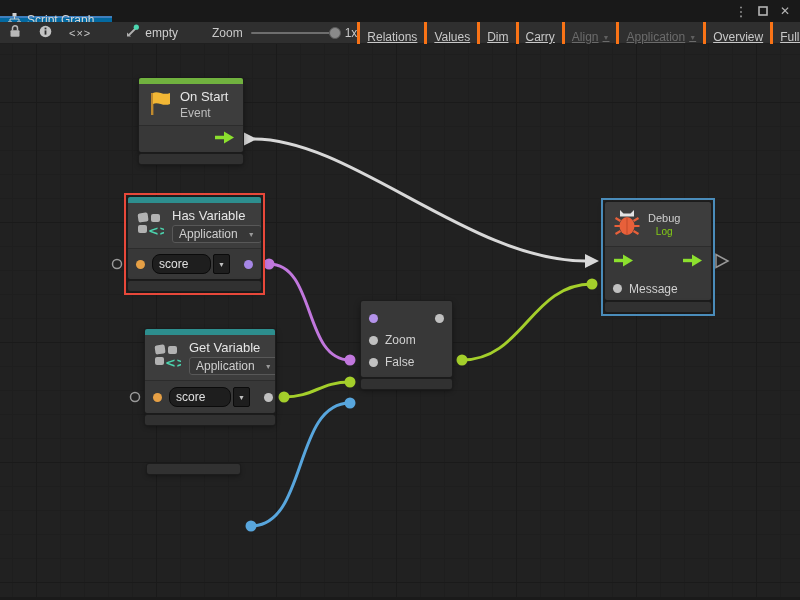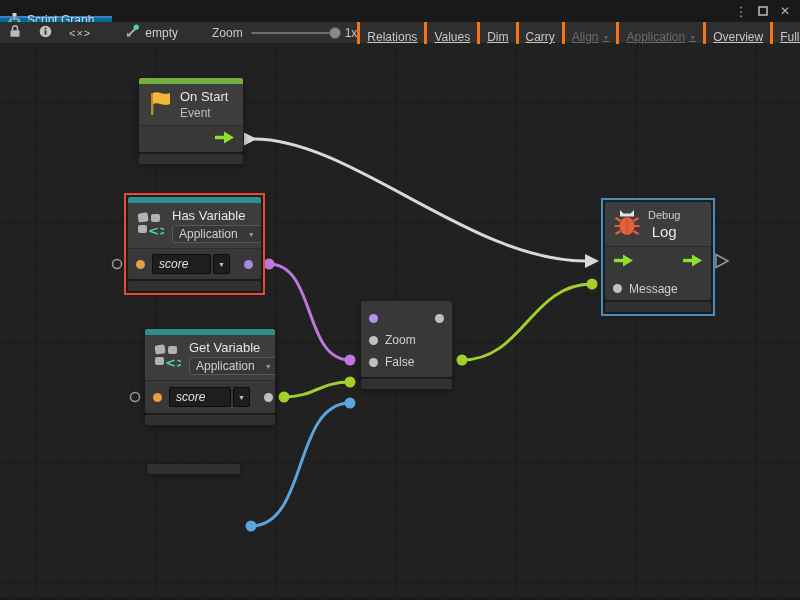--- a/index.html
+++ b/index.html
@@ -61,32 +61,32 @@
   .n-footer { height:10px; margin-top:2px; background:#313131; border-radius:2px;
     box-shadow:0 0 0 1px #1c1c1c, 0 2px 5px rgba(0,0,0,.4); }
   .sel::after { content:""; position:absolute; inset:-4px; border:2px solid transparent;
     pointer-events:none; }
   .sel-red::after  { border-color:#e8483a; }
   .sel-blue::after { border-color:#4a8cba; }
   .titles { display:flex; flex-direction:column; justify-content:center; gap:2px; }
   .n-title { font-size:13px; color:#e6e6e6; }
   .n-sub { font-size:12px; color:#bdbdbd; }
   .n-cat { font-size:11px; color:#cfcfcf; }
-  .n-title-lg { font-size:15px; color:#e5e5e5; }
+  .n-title-lg { font-size:10px; color:#84cc16; }
   .prow { display:flex; align-items:center; gap:7px; padding:0 8px; }
   .plabel { font-size:12px; color:#d0d0d0; }
   .dot { width:9px; height:9px; border-radius:50%; flex:0 0 auto; }
   .dot.sm { width:8px; height:8px; }
   .spacer { flex:1; }
 
   .kind-dd { display:flex; align-items:center; background:#373737; border:1px solid #585858;
     border-radius:3px; height:18px; padding:0 6px; font-size:12px; color:#cfcfcf; gap:6px; }
   .field-dd { display:flex; gap:2px; align-items:center; }
-  .field-text { background:#1e1e1e; border:1px solid #0b0b0b; border-radius:2px; height:20px;
-    display:flex; align-items:center; padding:0 6px; font-size:12px; color:#e0e0e0;font-style:italic; }
+  .field-text { background:#1e1e1e; border:1px solid #0b0b0b; border-radius:8px; height:20px;
+    display:flex; align-items:center; padding:0 6px; font-size:12px; color:#e0e0e0; }
   .field-arrow { background:#1e1e1e; border:1px solid #0b0b0b; border-radius:2px; height:20px;
     width:17px; display:flex; align-items:center; justify-content:center; }
   .field-arrow .dd-arrow { margin:0; color:#c0c0c0; }
   .value-box { background:#1f1f1f; border:1px solid #0d0d0d; border-radius:3px; width:22px;
     height:17px; display:flex; align-items:center; justify-content:center; font-size:12px;
     color:#dcdcdc; }
   .int-circle { width:22px; height:22px; border-radius:50%; background:#7fe7c6;
     box-shadow:inset 0 0 0 1px #a5f0d8; flex:0 0 auto; }
 </style>
 </head>

